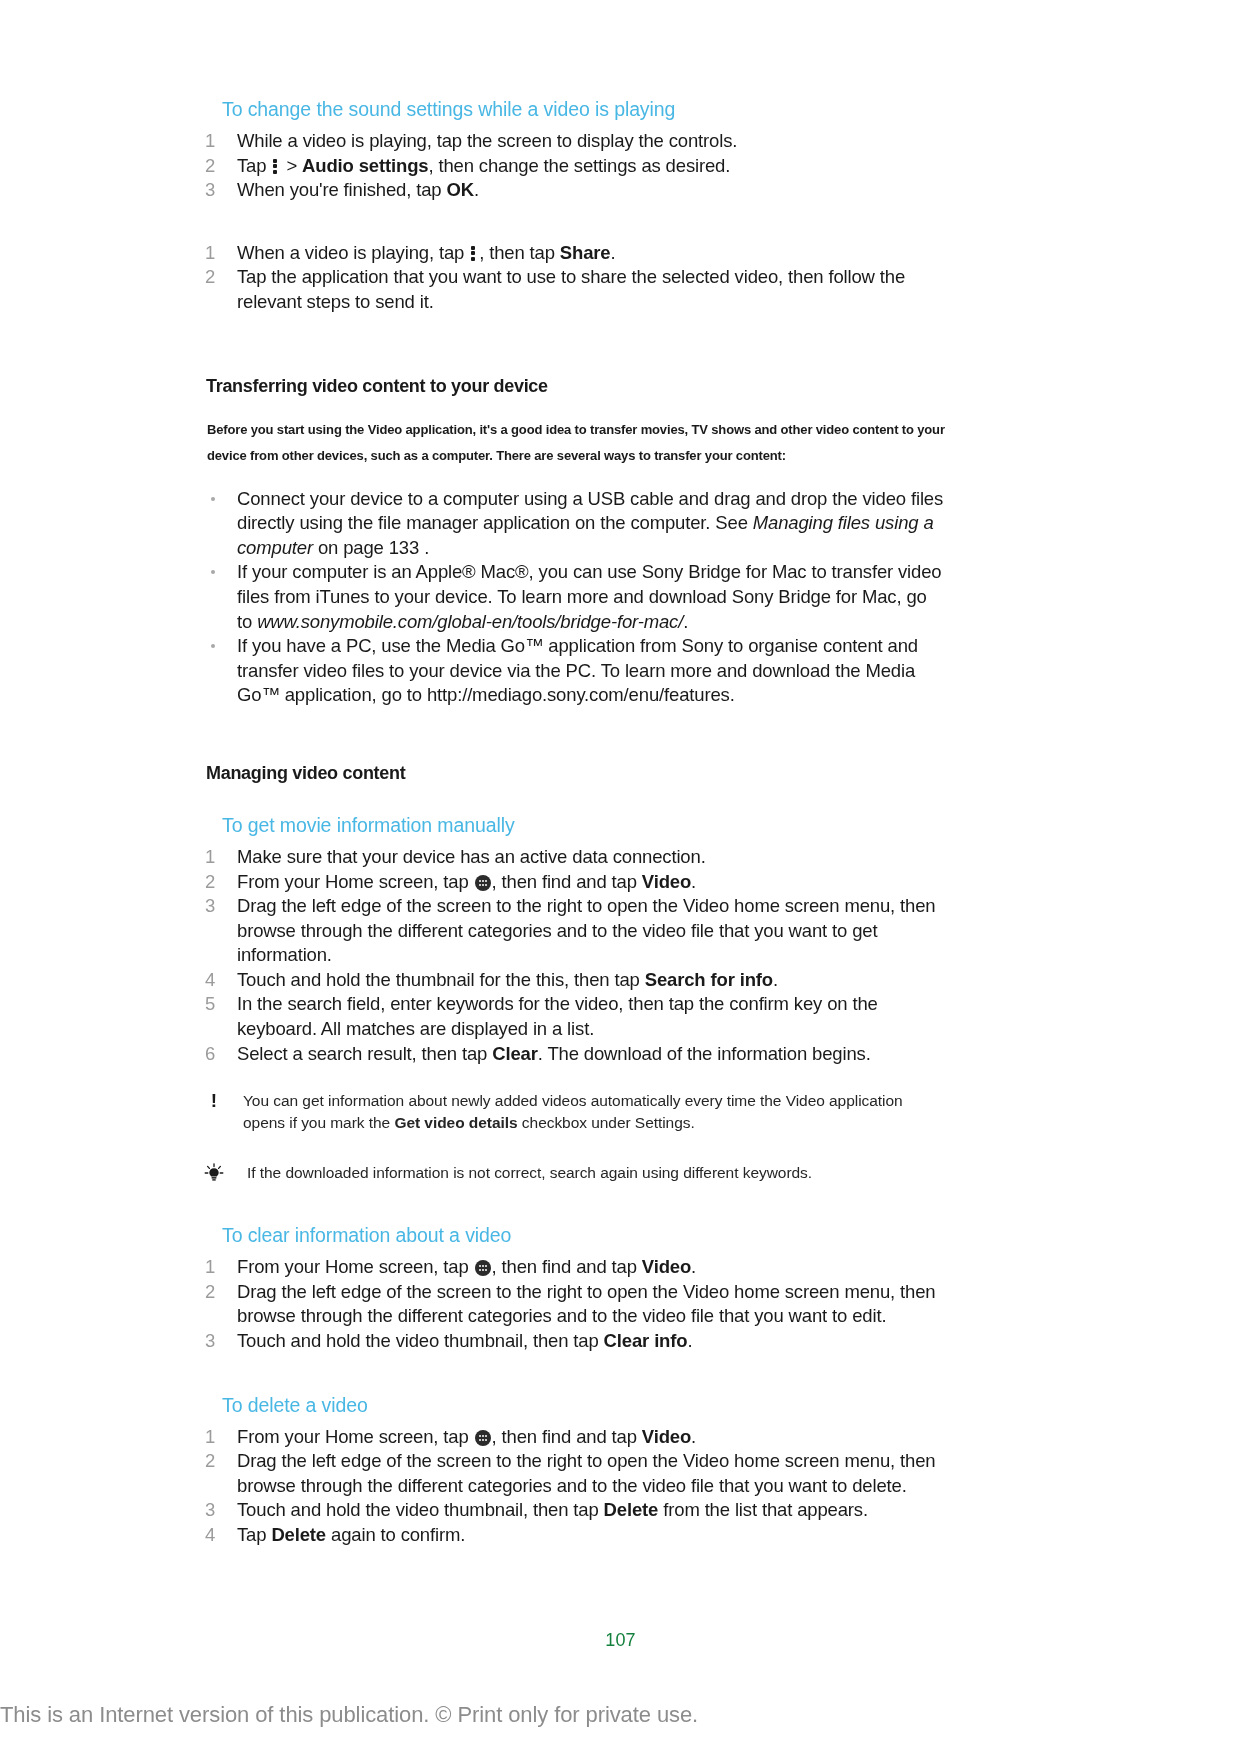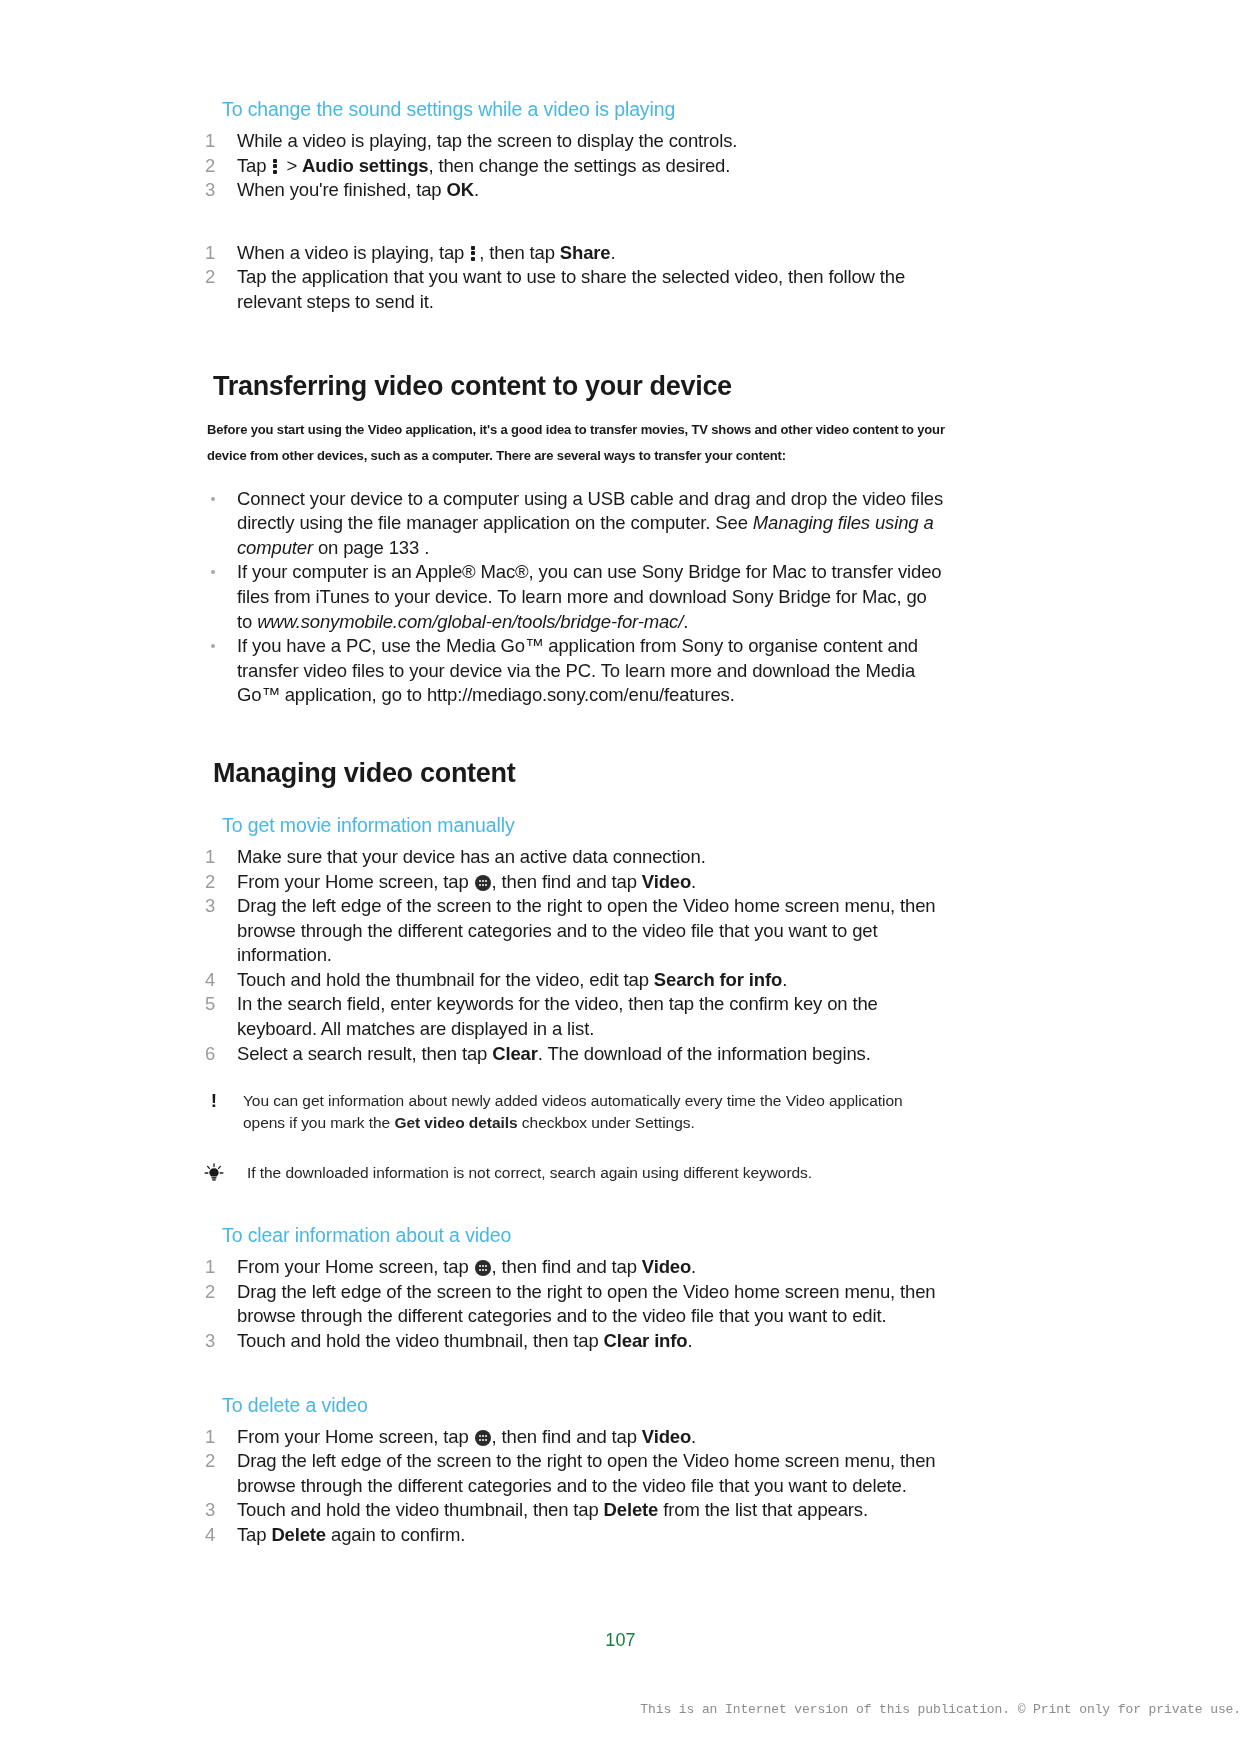--- a/index.html
+++ b/index.html
@@ -34,24 +34,24 @@
   .proc-heading {
     color: #49b7e4;
     font-size: 19.5px;
     line-height: 26px;
     margin: 0 0 7px 17px;
     font-weight: normal;
     letter-spacing: -0.1px;
   }
   .section-heading {
     color: #1a1a1a;
-    font-size: 27px;
+    font-size: 18px;
     line-height: 34px;
     font-weight: bold;
-    margin: 0 0 14px 8px;
+    margin: 0 0 14px 1px;
     letter-spacing: -0.3px;
   }
 
   
   .block { margin-bottom: 0; }
   .gap-md { height: 38px; }
   .gap-lg { height: 48px; }
   .gap-xl { height: 54px; }
 
   
@@ -180,25 +180,24 @@
     text-align: center;
     color: #15803d;
     font-size: 18px;
     letter-spacing: 0.2px;
   }
   .footer-note {
     position: absolute;
     left: 0;
     right: 0;
     top: 1702px;
-    text-align: right;
+    text-align: left;
     color: #8c8c8c;
-    font-size: 13px;
+    font-size: 22px;
     letter-spacing: -0.1px;
-    font-family: Liberation Mono, monospace;
   }
 </style>
 </head>
 <body>
 
 <div class="page">
   <div class="content">
 
     <div class="block">
       <div class="proc-heading">To change the sound settings while a video is playing</div>
@@ -275,21 +274,21 @@
         <li>
           <span class="num">2</span>
           <span>From your Home screen, tap </span><span class="icon-appdrawer"><i></i><i></i><i></i><i></i><i></i><i></i></span><span>, then find and tap </span><b>Video</b><span>.</span>
         </li>
         <li>
           <span class="num">3</span>
           <span>Drag the left edge of the screen to the right to open the Video home screen menu, then browse through the different categories and to the video file that you want to get information.</span>
         </li>
         <li>
           <span class="num">4</span>
-          <span>Touch and hold the thumbnail for the video, edit tap </span><b>Search for info</b><span>.</span>
+          <span>Touch and hold the thumbnail for the this, then tap </span><b>Search for info</b><span>.</span>
         </li>
         <li>
           <span class="num">5</span>
           <span>In the search field, enter keywords for the video, then tap the confirm key on the keyboard. All matches are displayed in a list.</span>
         </li>
         <li>
           <span class="num">6</span>
           <span>Select a search result, then tap </span><b>Clear</b><span>. The download of the information begins.</span>
         </li>
       </ol>

